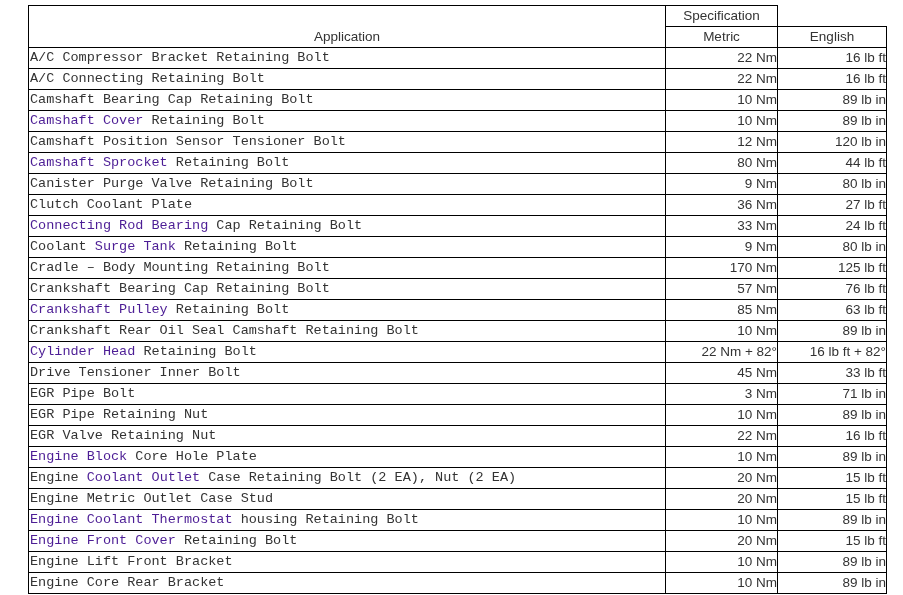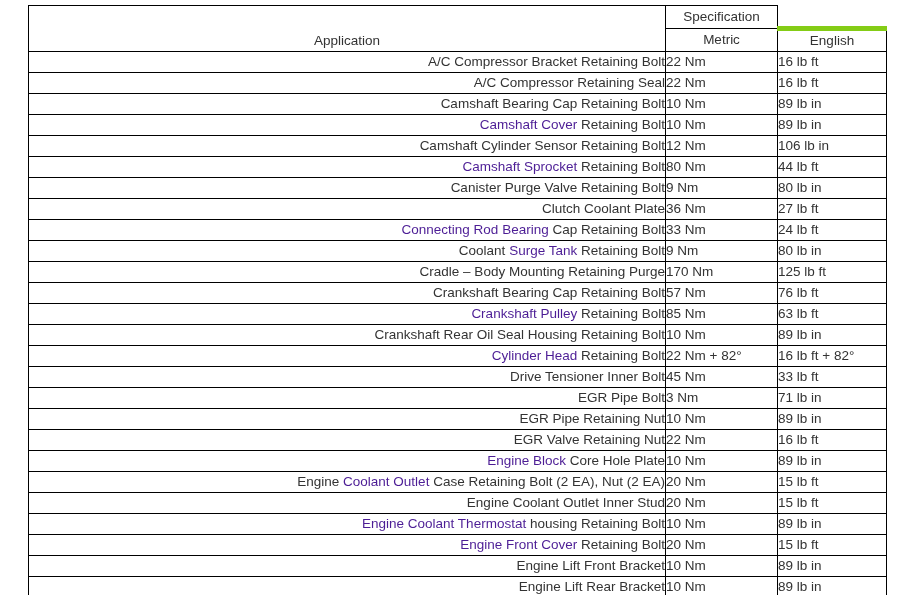--- a/index.html
+++ b/index.html
@@ -7,22 +7,22 @@
          font-family: "Liberation Sans", "DejaVu Sans", sans-serif; color: #333333; }
   .cut-text { position: absolute; left: 778px; top: -6px; width: 112px; height: 8px;
               overflow: hidden; }
   table.spec { position: absolute; left: 28px; top: 5px; border-collapse: collapse; table-layout: fixed; }
   table.spec td, table.spec th { border: 1px solid #000; padding: 0; height: 20px; font-size: 13.5px;
       line-height: 20px; white-space: nowrap; overflow: hidden; }
   col.c-app { width: 637px; } col.c-met { width: 112px; } col.c-eng { width: 109px; }
   th { font-weight: normal; text-align: center; color: #333; }
   th.app { vertical-align: bottom; padding-bottom: 1px; text-align: center; }
   th.blank { border-top: none !important; border-right: none !important; }
-  td.app { text-align: right; padding-left: 1px !important; }
-  td.num { text-align: left; }
+  td.app { text-align: left; padding-left: 1px !important; font-family: Liberation Mono, monospace; }
+  td.num { text-align: right; }
   .link { color: #4c1d95; }
 </style>
 </head>
 <body>
 
 <div class="cut-text"></div>
 
 <table class="spec">
   <colgroup>
       <col class="c-app">
@@ -30,48 +30,48 @@
       <col class="c-eng">
     </colgroup>
   <thead>
     <tr>
       <th class="app" rowspan="2">Application</th>
       <th>Specification</th>
       <th class="blank"></th>
     </tr>
     <tr>
       <th>Metric</th>
-      <th style="border-top:5px solid #84cc16;">English</th>
+      <th style="border-top:1px solid #84cc16;">English</th>
     </tr>
   </thead>
   <tbody id="tbody">
       <tr>
         <td class="app"><span>A/C Compressor Bracket Retaining Bolt</span></td>
         <td class="num">22 Nm</td>
         <td class="num">16 lb ft</td>
       </tr>
       <tr>
-        <td class="app"><span>A/C Compressor Retaining Seal</span></td>
+        <td class="app"><span>A/C Connecting Retaining Bolt</span></td>
         <td class="num">22 Nm</td>
         <td class="num">16 lb ft</td>
       </tr>
       <tr>
         <td class="app"><span>Camshaft Bearing Cap Retaining Bolt</span></td>
         <td class="num">10 Nm</td>
         <td class="num">89 lb in</td>
       </tr>
       <tr>
         <td class="app"><a class="link">Camshaft Cover</a><span> Retaining Bolt</span></td>
         <td class="num">10 Nm</td>
         <td class="num">89 lb in</td>
       </tr>
       <tr>
-        <td class="app"><span>Camshaft Cylinder Sensor Retaining Bolt</span></td>
+        <td class="app"><span>Camshaft Position Sensor Tensioner Bolt</span></td>
         <td class="num">12 Nm</td>
-        <td class="num">106 lb in</td>
+        <td class="num">120 lb in</td>
       </tr>
       <tr>
         <td class="app"><a class="link">Camshaft Sprocket</a><span> Retaining Bolt</span></td>
         <td class="num">80 Nm</td>
         <td class="num">44 lb ft</td>
       </tr>
       <tr>
         <td class="app"><span>Canister Purge Valve Retaining Bolt</span></td>
         <td class="num">9 Nm</td>
         <td class="num">80 lb in</td>
@@ -85,36 +85,36 @@
         <td class="app"><a class="link">Connecting Rod Bearing</a><span> Cap Retaining Bolt</span></td>
         <td class="num">33 Nm</td>
         <td class="num">24 lb ft</td>
       </tr>
       <tr>
         <td class="app"><span>Coolant </span><a class="link">Surge Tank</a><span> Retaining Bolt</span></td>
         <td class="num">9 Nm</td>
         <td class="num">80 lb in</td>
       </tr>
       <tr>
-        <td class="app"><span>Cradle – Body Mounting Retaining Purge</span></td>
+        <td class="app"><span>Cradle – Body Mounting Retaining Bolt</span></td>
         <td class="num">170 Nm</td>
         <td class="num">125 lb ft</td>
       </tr>
       <tr>
         <td class="app"><span>Crankshaft Bearing Cap Retaining Bolt</span></td>
         <td class="num">57 Nm</td>
         <td class="num">76 lb ft</td>
       </tr>
       <tr>
         <td class="app"><a class="link">Crankshaft Pulley</a><span> Retaining Bolt</span></td>
         <td class="num">85 Nm</td>
         <td class="num">63 lb ft</td>
       </tr>
       <tr>
-        <td class="app"><span>Crankshaft Rear Oil Seal Housing Retaining Bolt</span></td>
+        <td class="app"><span>Crankshaft Rear Oil Seal Camshaft Retaining Bolt</span></td>
         <td class="num">10 Nm</td>
         <td class="num">89 lb in</td>
       </tr>
       <tr>
         <td class="app"><a class="link">Cylinder Head</a><span> Retaining Bolt</span></td>
         <td class="num">22 Nm + 82°</td>
         <td class="num">16 lb ft + 82°</td>
       </tr>
       <tr>
         <td class="app"><span>Drive Tensioner Inner Bolt</span></td>
@@ -140,38 +140,38 @@
         <td class="app"><a class="link">Engine Block</a><span> Core Hole Plate</span></td>
         <td class="num">10 Nm</td>
         <td class="num">89 lb in</td>
       </tr>
       <tr>
         <td class="app"><span>Engine </span><a class="link">Coolant Outlet</a><span> Case Retaining Bolt (2 EA), Nut (2 EA)</span></td>
         <td class="num">20 Nm</td>
         <td class="num">15 lb ft</td>
       </tr>
       <tr>
-        <td class="app"><span>Engine Coolant Outlet Inner Stud</span></td>
+        <td class="app"><span>Engine Metric Outlet Case Stud</span></td>
         <td class="num">20 Nm</td>
         <td class="num">15 lb ft</td>
       </tr>
       <tr>
         <td class="app"><a class="link">Engine Coolant Thermostat</a><span> housing Retaining Bolt</span></td>
         <td class="num">10 Nm</td>
         <td class="num">89 lb in</td>
       </tr>
       <tr>
         <td class="app"><a class="link">Engine Front Cover</a><span> Retaining Bolt</span></td>
         <td class="num">20 Nm</td>
         <td class="num">15 lb ft</td>
       </tr>
       <tr>
         <td class="app"><span>Engine Lift Front Bracket</span></td>
         <td class="num">10 Nm</td>
         <td class="num">89 lb in</td>
       </tr>
       <tr>
-        <td class="app"><span>Engine Lift Rear Bracket</span></td>
+        <td class="app"><span>Engine Core Rear Bracket</span></td>
         <td class="num">10 Nm</td>
         <td class="num">89 lb in</td>
       </tr>
     </tbody>
 </table>
 
 </body></html>

